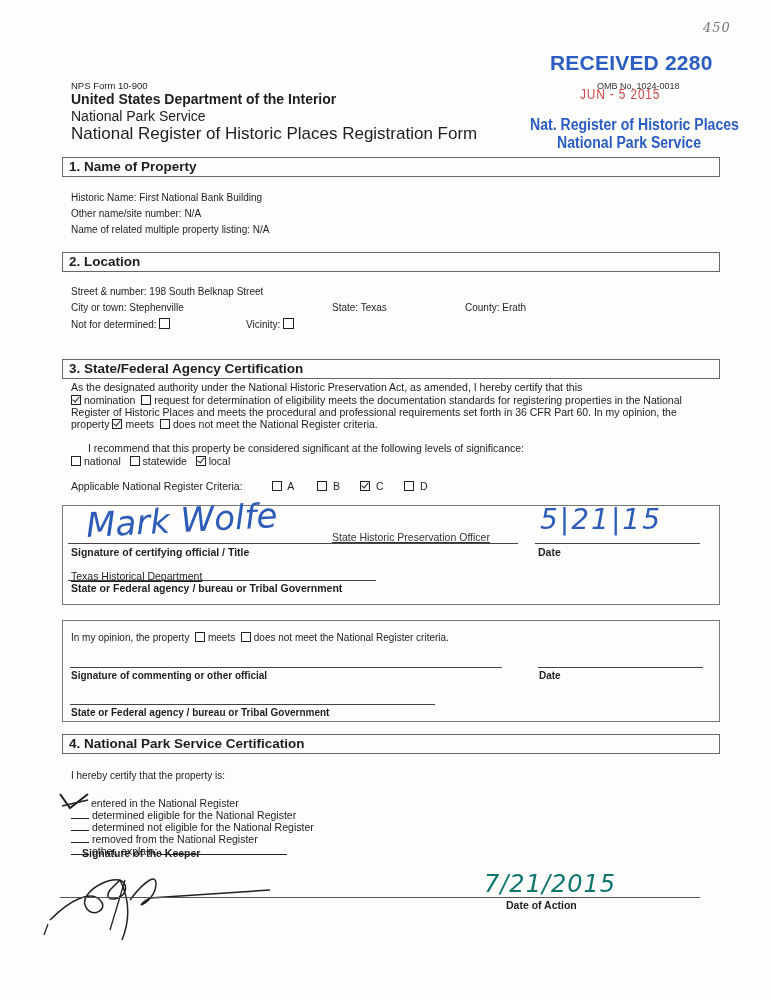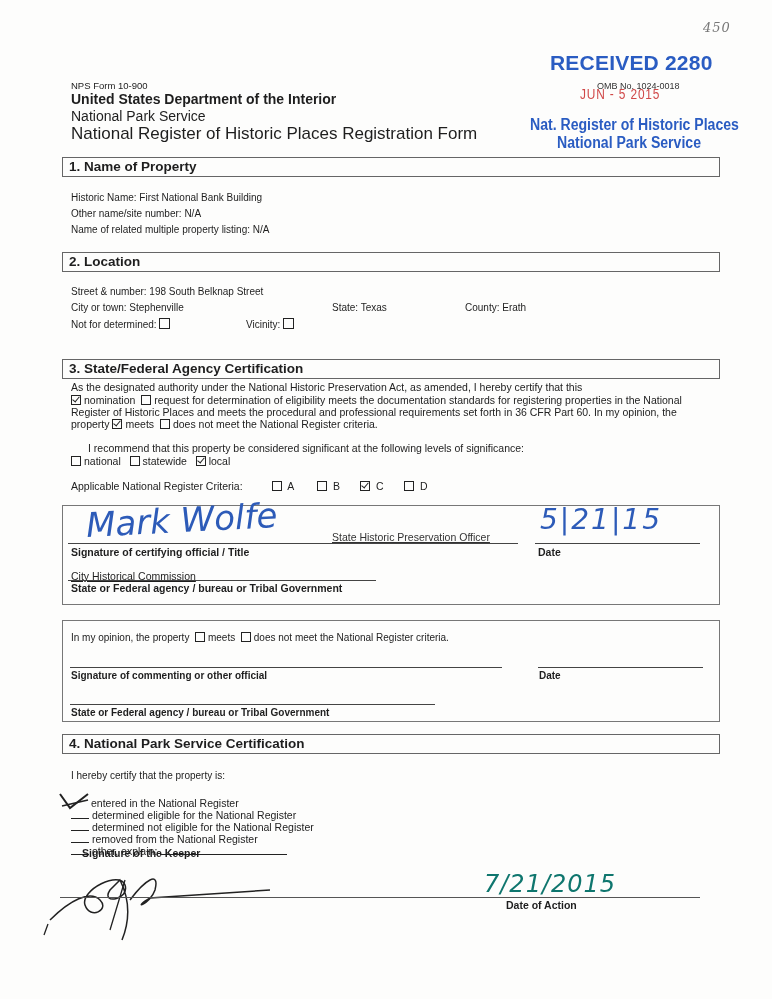--- a/index.html
+++ b/index.html
@@ -114,21 +114,21 @@
 <div class="abs small" style="left:404px;top:480px;"><span class="cb"></span> <span>D</span></div>
 
 <div class="sig-box" style="left:62px;top:505px;width:658px;height:100px;"></div>
 <div class="abs hw blue-hw" style="left:86px;top:500px;font-size:34px;transform:rotate(-3deg);">Mark Wolfe</div>
 <div class="line" style="left:68px;top:543px;width:450px;"></div>
 <div class="abs" style="left:332px;top:531px;font-size:10.5px;text-decoration:underline;color:#333;">State Historic Preservation Officer</div>
 <div class="abs lbl-b" style="left:71px;top:546px;">Signature of certifying official / Title</div>
 <div class="abs hw blue-hw" style="left:540px;top:503px;font-size:28px;letter-spacing:2px;">5|21|15</div>
 <div class="line" style="left:535px;top:543px;width:165px;"></div>
 <div class="abs lbl-b" style="left:538px;top:546px;">Date</div>
-<div class="abs underline-text" style="left:71px;top:570px;">City Historical Commission</div>
+<div class="abs underline-text" style="left:71px;top:570px;">Texas Historical Department</div>
 <div class="line" style="left:68px;top:580px;width:308px;"></div>
 <div class="abs lbl-b" style="left:71px;top:582px;">State or Federal agency / bureau or Tribal Government</div>
 
 <div class="sig-box" style="left:62px;top:620px;width:658px;height:102px;"></div>
 <div class="abs small" style="left:71px;top:632px;font-size:10px;">
   <span>In my opinion, the property</span>
   &nbsp;<span class="cb"></span><span>meets</span>
   &nbsp;<span class="cb"></span><span>does not meet the National Register criteria.</span>
 </div>
 <div class="line" style="left:70px;top:667px;width:432px;"></div>

